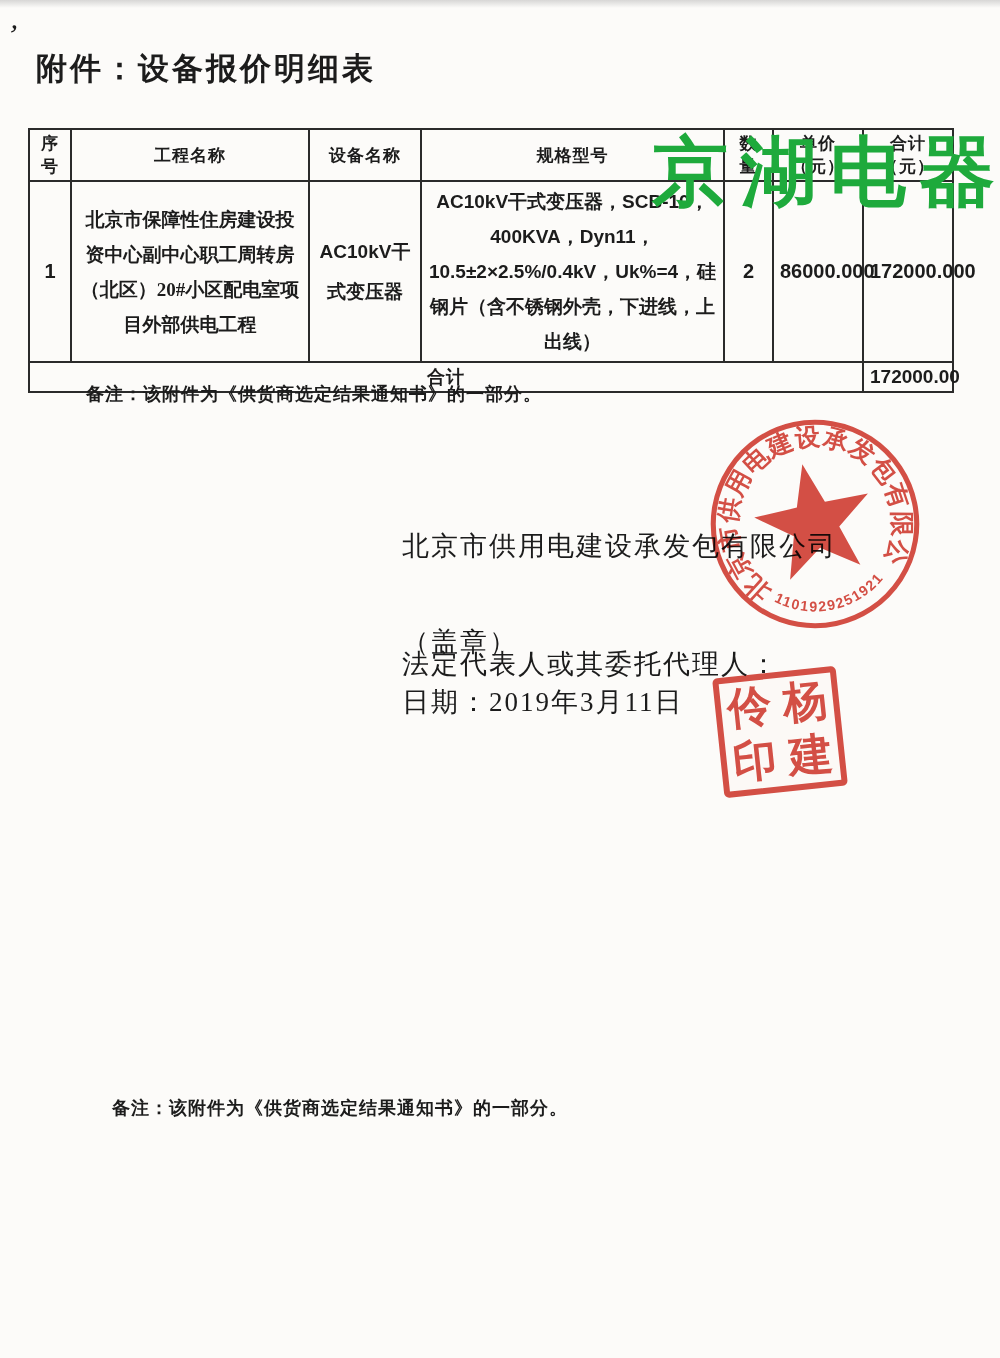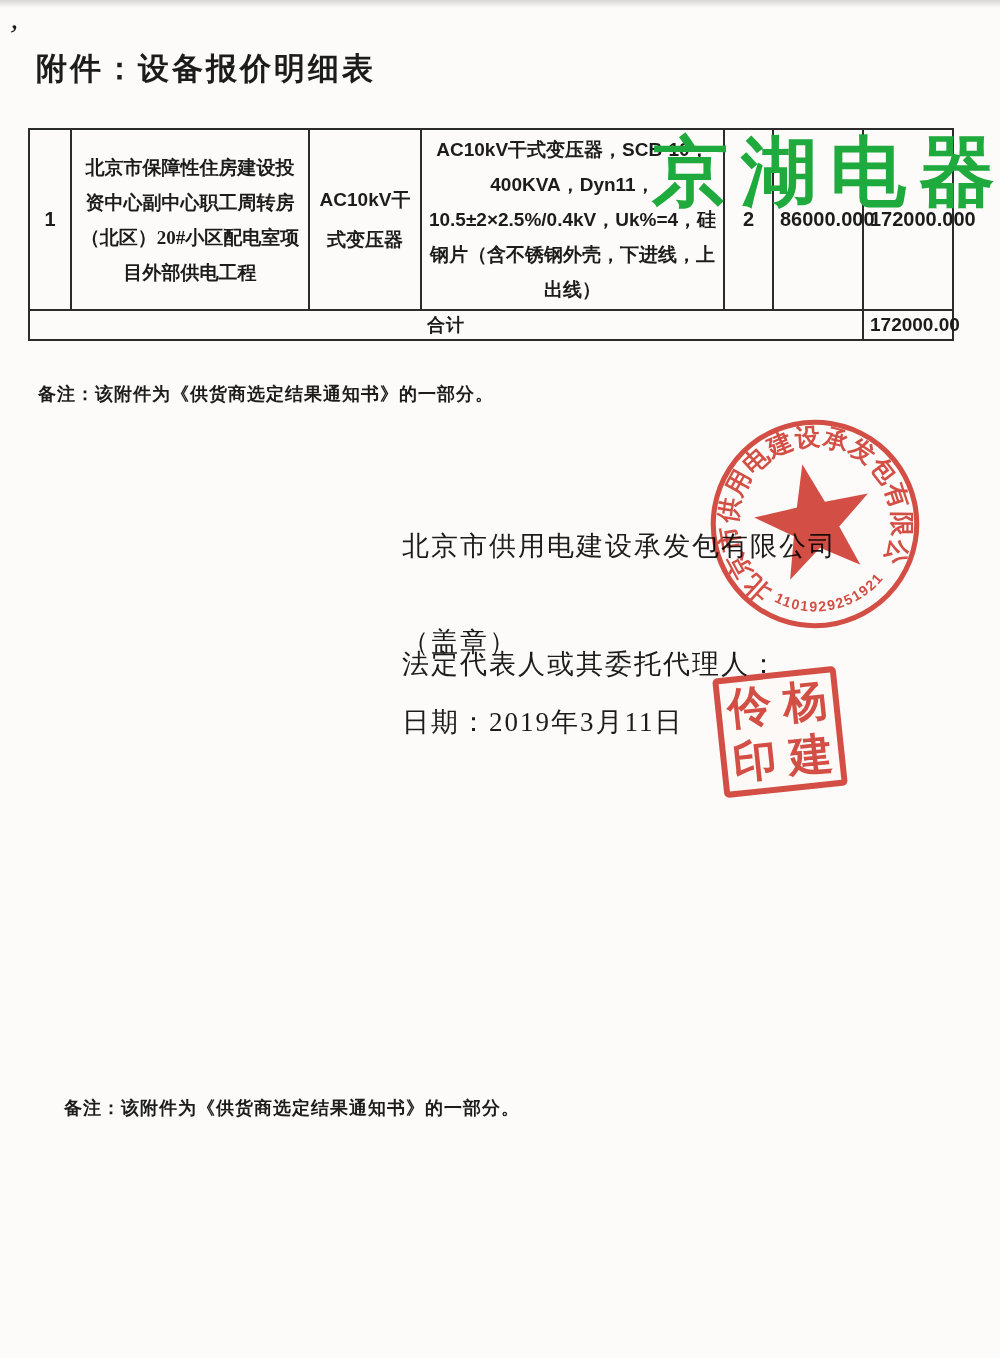--- a/index.html
+++ b/index.html
@@ -39,29 +39,29 @@
   .total-label{font-size:18px;font-weight:bold;letter-spacing:1px;}
   .total-value{font-family:"Liberation Sans","DejaVu Sans",sans-serif;font-size:19px;font-weight:bold;border-radius:14px;}
   
   .green-watermark{
     position:absolute;left:652px;top:134px;
     font-family:"Liberation Sans","DejaVu Sans",sans-serif;
     font-size:76px;font-weight:900;letter-spacing:13px;
     color:#1eaa3c;white-space:nowrap;z-index:6;line-height:1;
   }
   
-  .note{position:absolute;font-size:18px;font-weight:bold;letter-spacing:1px;}
+  .note{position:absolute;font-size:18px;font-weight:bold;letter-spacing:1px;margin-left:48px;}
   .note-top{left:38px;top:382px;}
   .note-bottom{left:64px;top:1096px;}
   
   .sig-line{position:absolute;left:402px;font-size:27px;letter-spacing:2px;white-space:nowrap;}
   .sig-company{top:528px;}
   .sig-seal-note{top:624px;}
   .sig-legal{top:646px;text-align:right;}
-  .sig-date{top:704px;}
+  .sig-date{top:684px;}
   
   .round-stamp{
     position:absolute;left:698px;top:410px;width:234px;height:234px;
     z-index:7;mix-blend-mode:multiply;opacity:.88;overflow:visible;
   }
   .square-stamp{
     position:absolute;left:718px;top:672px;width:112px;height:108px;
     border:6px solid #d1372c;border-radius:5px;
     transform:rotate(-6deg);
     display:grid;grid-template-columns:1fr 1fr;grid-template-rows:1fr 1fr;
@@ -92,20 +92,29 @@
     <colgroup>
       <col style="width:42px">
         <col style="width:238px">
         <col style="width:112px">
       <col style="width:303px">
         <col style="width:49px">
         <col style="width:90px">
         <col style="width:90px">
     </colgroup>
     <tbody>
+        <tr>
+      <th>序号</th>
+      <th>工程名称</th>
+      <th>设备名称</th>
+      <th>规格型号</th>
+      <th>数量</th>
+      <th>单价（元）</th>
+      <th>合计（元）</th>
+    </tr>
     <tr class="data-row">
       <td class="cell-seq">1</td>
       <td class="cell-project">北京市保障性住房建设投资中心副中心职工周转房（北区）20#小区配电室项目外部供电工程</td>
       <td class="cell-equip">AC10kV干式变压器</td>
       <td class="cell-spec">AC10kV干式变压器，SCB-10，400KVA，Dyn11，10.5±2×2.5%/0.4kV，Uk%=4，硅钢片（含不锈钢外壳，下进线，上出线）</td>
       <td class="cell-num">2</td>
       <td class="cell-num">86000.000</td>
       <td class="cell-num">172000.000</td>
     </tr>
     <tr class="total-row">

